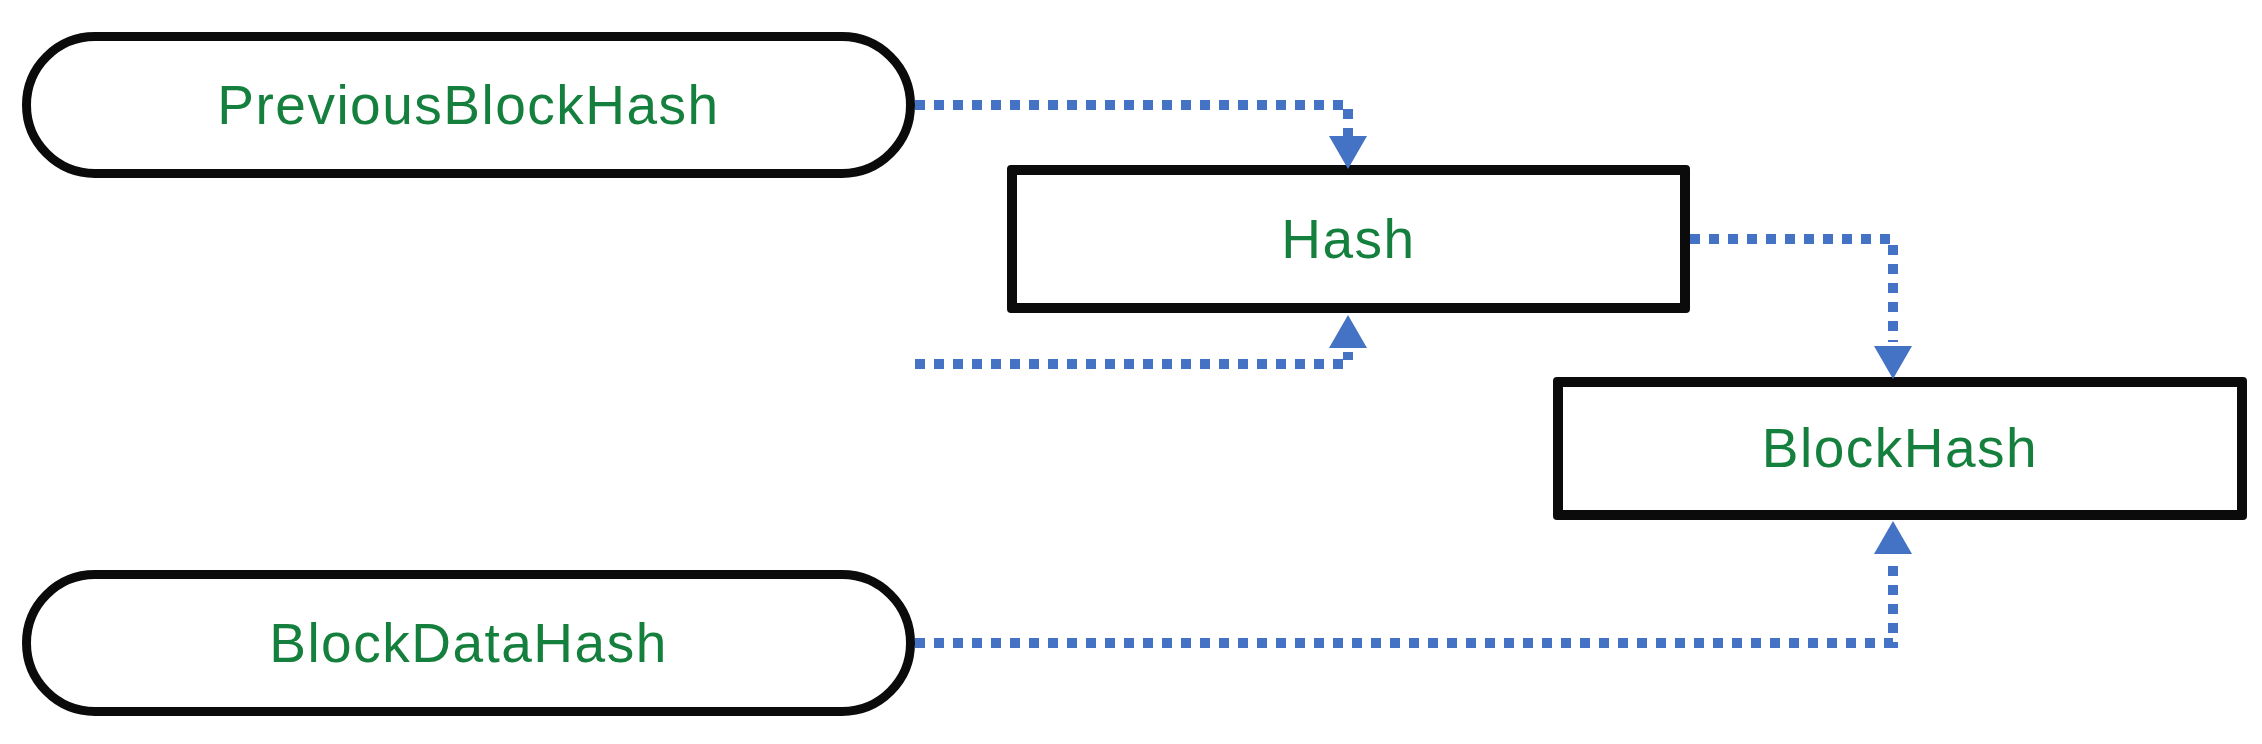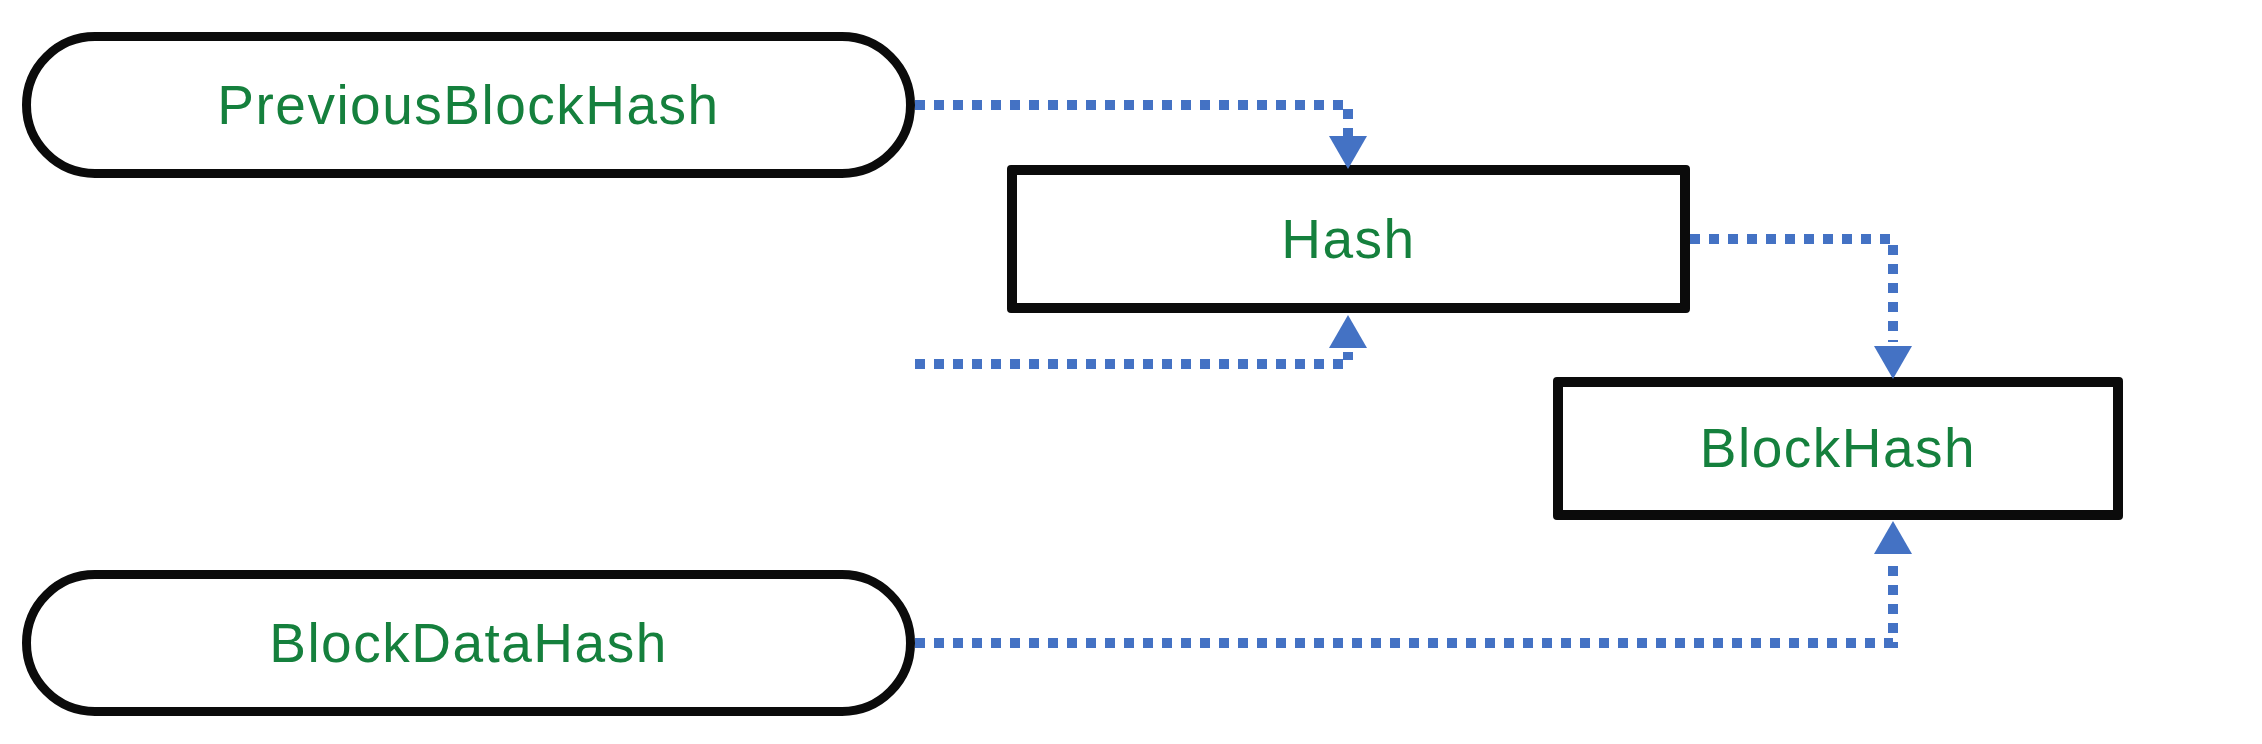--- a/index.html
+++ b/index.html
@@ -33,21 +33,21 @@
     border-radius: 73px;
   }
   .process {
     border-width: 10px;
     border-radius: 4px;
   }
   #node-previous-block-hash { left: 22px;   top: 32px;  width: 893px; height: 146px; }
   #node-block-data-hash     { left: 22px;   top: 291px; width: 893px; height: 146px; }
   #node-server-key-hash     { left: 22px;   top: 570px; width: 893px; height: 146px; }
   #node-hash                { left: 1007px; top: 165px; width: 683px; height: 148px; }
-  #node-block-hash          { left: 1553px; top: 377px; width: 570px; height: 143px; align-items: center; }
+  #node-block-hash          { left: 1553px; top: 377px; width: 694px; height: 143px; align-items: center; }
   .connectors {
     position: absolute;
     left: 0; top: 0;
     width: 2262px;
     height: 744px;
     pointer-events: none;
   }
   .edge-line {
     fill: none;
     stroke: #4472C4;

